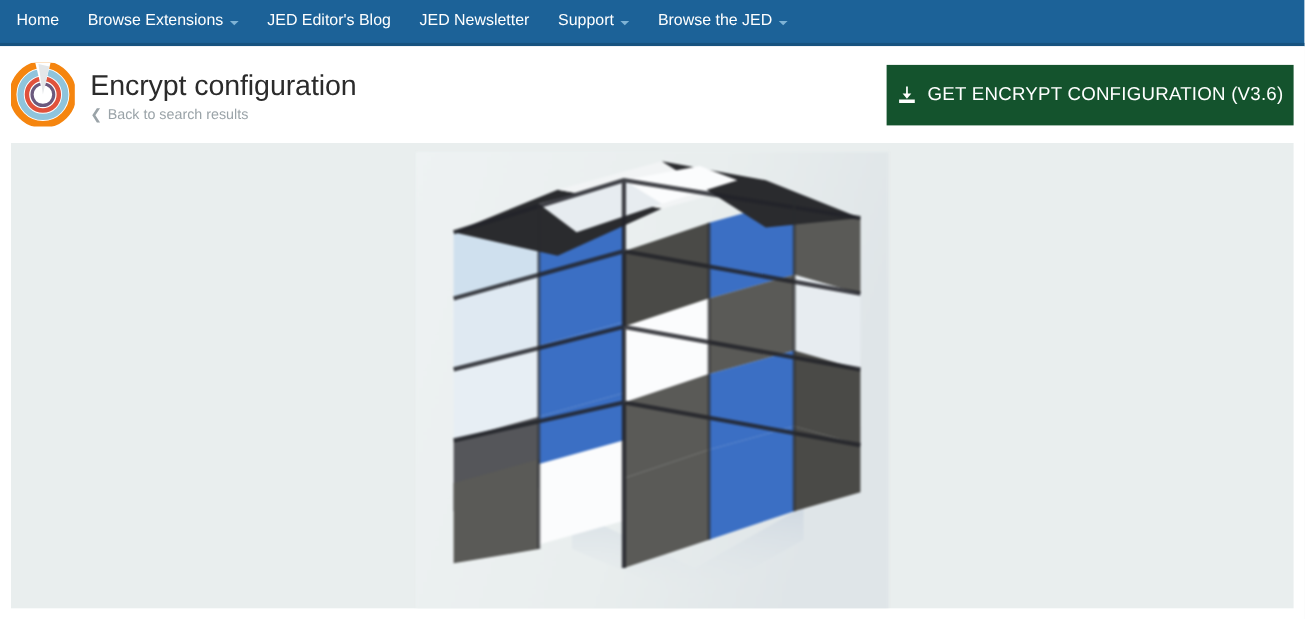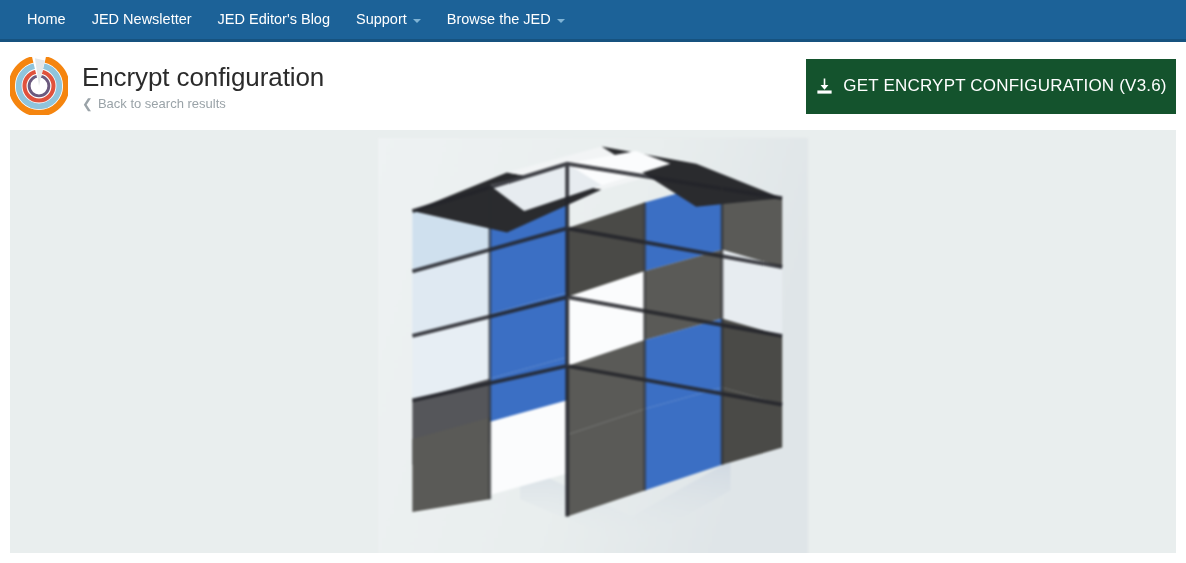--- a/index.html
+++ b/index.html
@@ -16,21 +16,21 @@
   .navbar {
     position: relative;
     height: 42px;
     background: #1C6298;
     border-bottom: 3px solid #185party;
     border-bottom: 3px solid #16527F;
     display: flex;
     align-items: center;
     width: 100%;
   }
-  .nav-left { display: flex; align-items: center; height: 100%; padding-left: 14px; }
+  .nav-left { display: flex; align-items: center; height: 100%; padding-left: 2px; }
   .nav-right { display: flex; align-items: center; height: 100%; margin-left: auto; padding-right: 8px; }
 
   .nav-item {
     display: flex; align-items: center; gap: 6px;
     height: 100%;
     padding: 0 13px;
     color: #ffffff;
     font-size: 14.5px;
     line-height: 1;
     white-space: nowrap;
@@ -133,27 +133,31 @@
 </head>
 <body>
 
 <div class="navbar">
   <div class="nav-left">
 
     <a class="nav-item">
       <span>Home</span>
     </a>
 
+    <a class="nav-item">
+      <span>Browse Extensions</span>
+      <span class="caret"></span>
+    </a>
+
+    <a class="nav-item">
+      <span>JED Editor's Blog</span>
+    </a>
 
     <a class="nav-item">
       <span>JED Newsletter</span>
-    </a>
-
-    <a class="nav-item">
-      <span>JED Editor's Blog</span>
     </a>
 
     <a class="nav-item">
       <span>Support</span>
       <span class="caret"></span>
     </a>
 
     <a class="nav-item">
       <span>Browse the JED</span>
       <span class="caret"></span>

